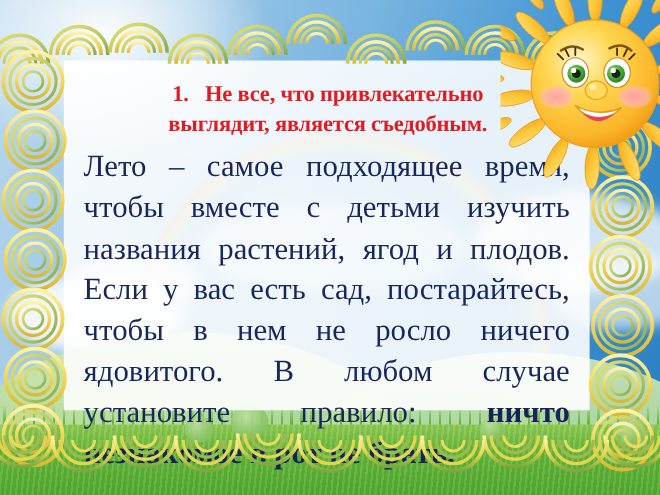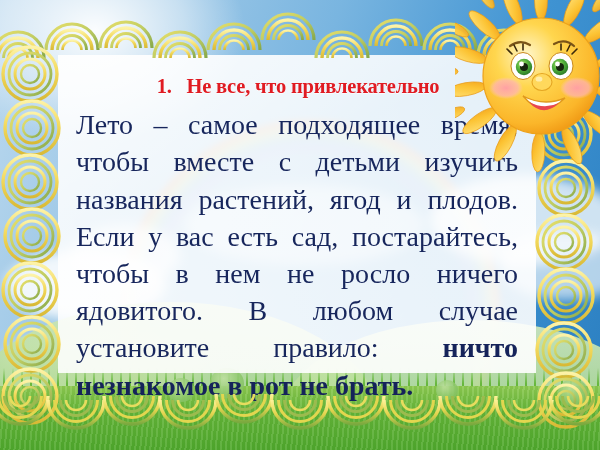--- a/index.html
+++ b/index.html
@@ -190,20 +190,21 @@
   <div class="tree t2"></div>
   <div class="tree t3"></div>
   <div class="tree t4"></div>
 
   <div class="panel">
     <div class="title-block">
       <p class="title-line">
         <span class="title-num">1.</span>
         &nbsp;&nbsp;<span>Не все, что привлекательно</span>
       </p>
+      <p class="title-line">выглядит, является съедобным.</p>
     </div>
     <p class="body-text"><span>Лето – самое подходящее время, чтобы вместе с детьми изучить названия растений, ягод и плодов. Если у вас есть сад, постарайтесь, чтобы в нем не росло ничего ядовитого. В любом случае установите правило</span><span>: </span><b class="bold-rule">ничто незнакомое в рот не брать.</b></p>
   </div>
 
   <svg class="border-svg" viewBox="0 0 600 450">
     <defs>
       <linearGradient id="gold" x1="0" y1="0" x2="0" y2="1">
         <stop offset="0%" stop-color="#fdf3a8"></stop>
         <stop offset="45%" stop-color="#f3d95c"></stop>
         <stop offset="100%" stop-color="#d8b935"></stop>

